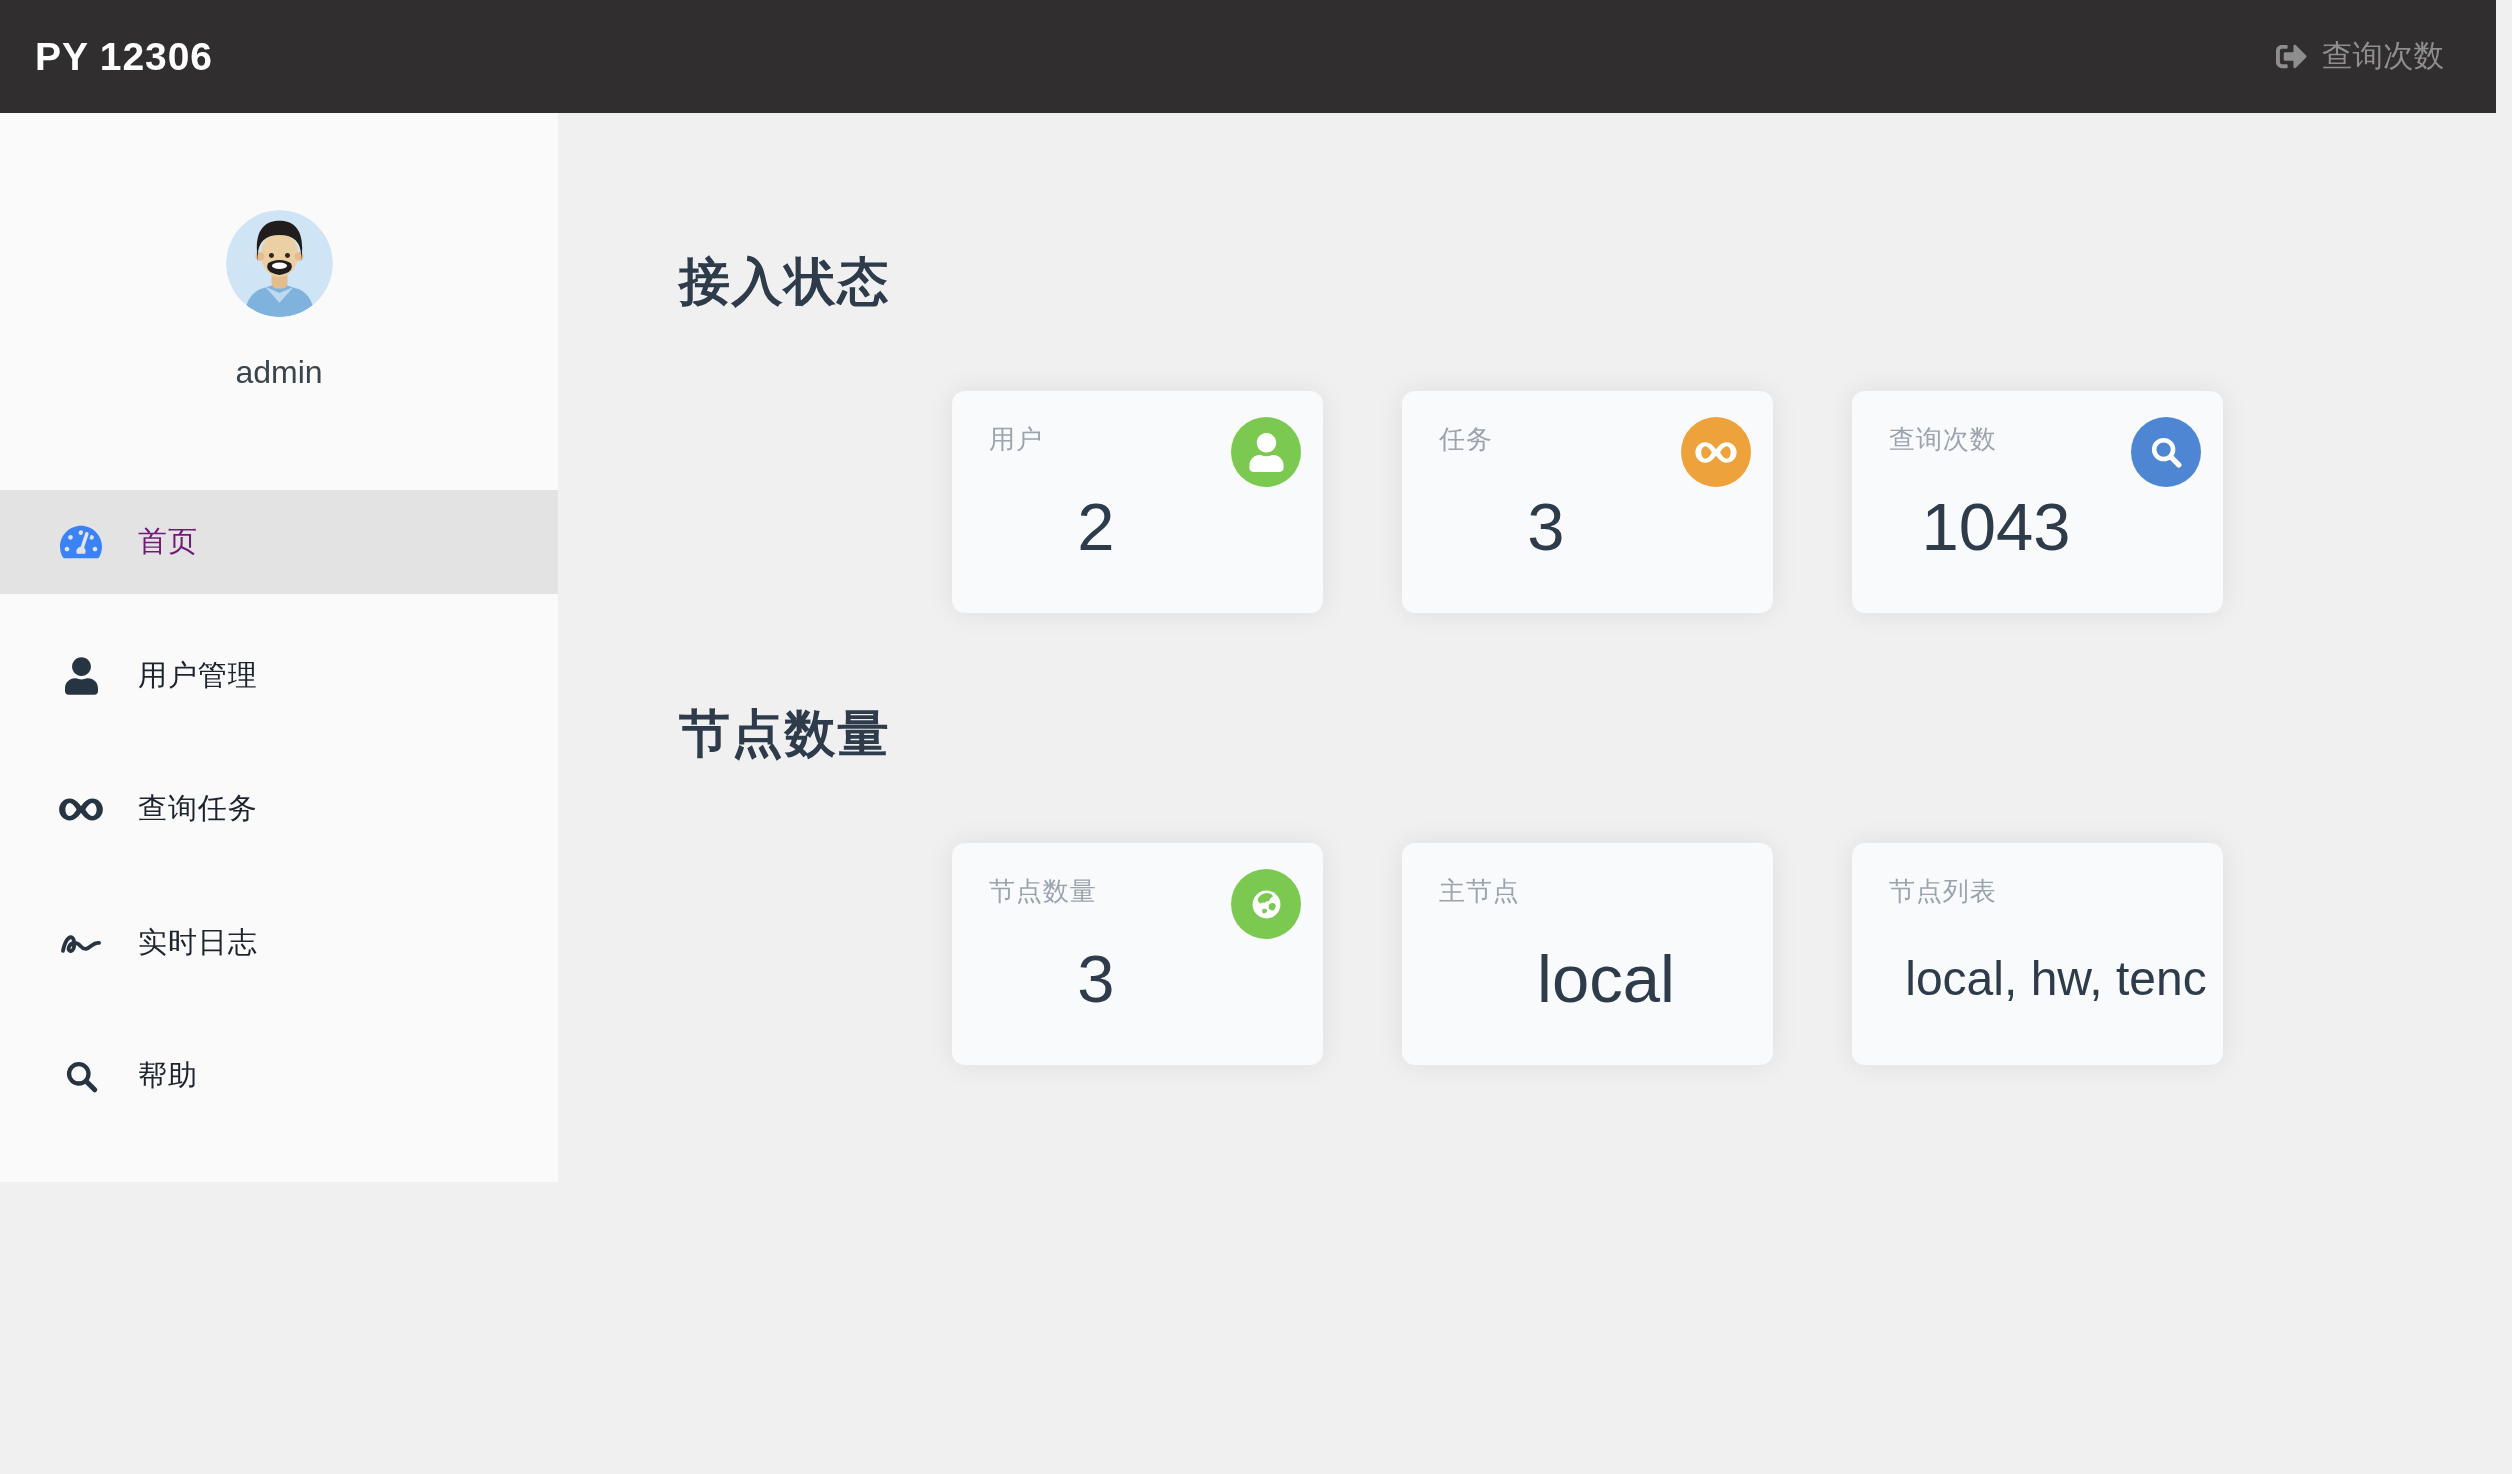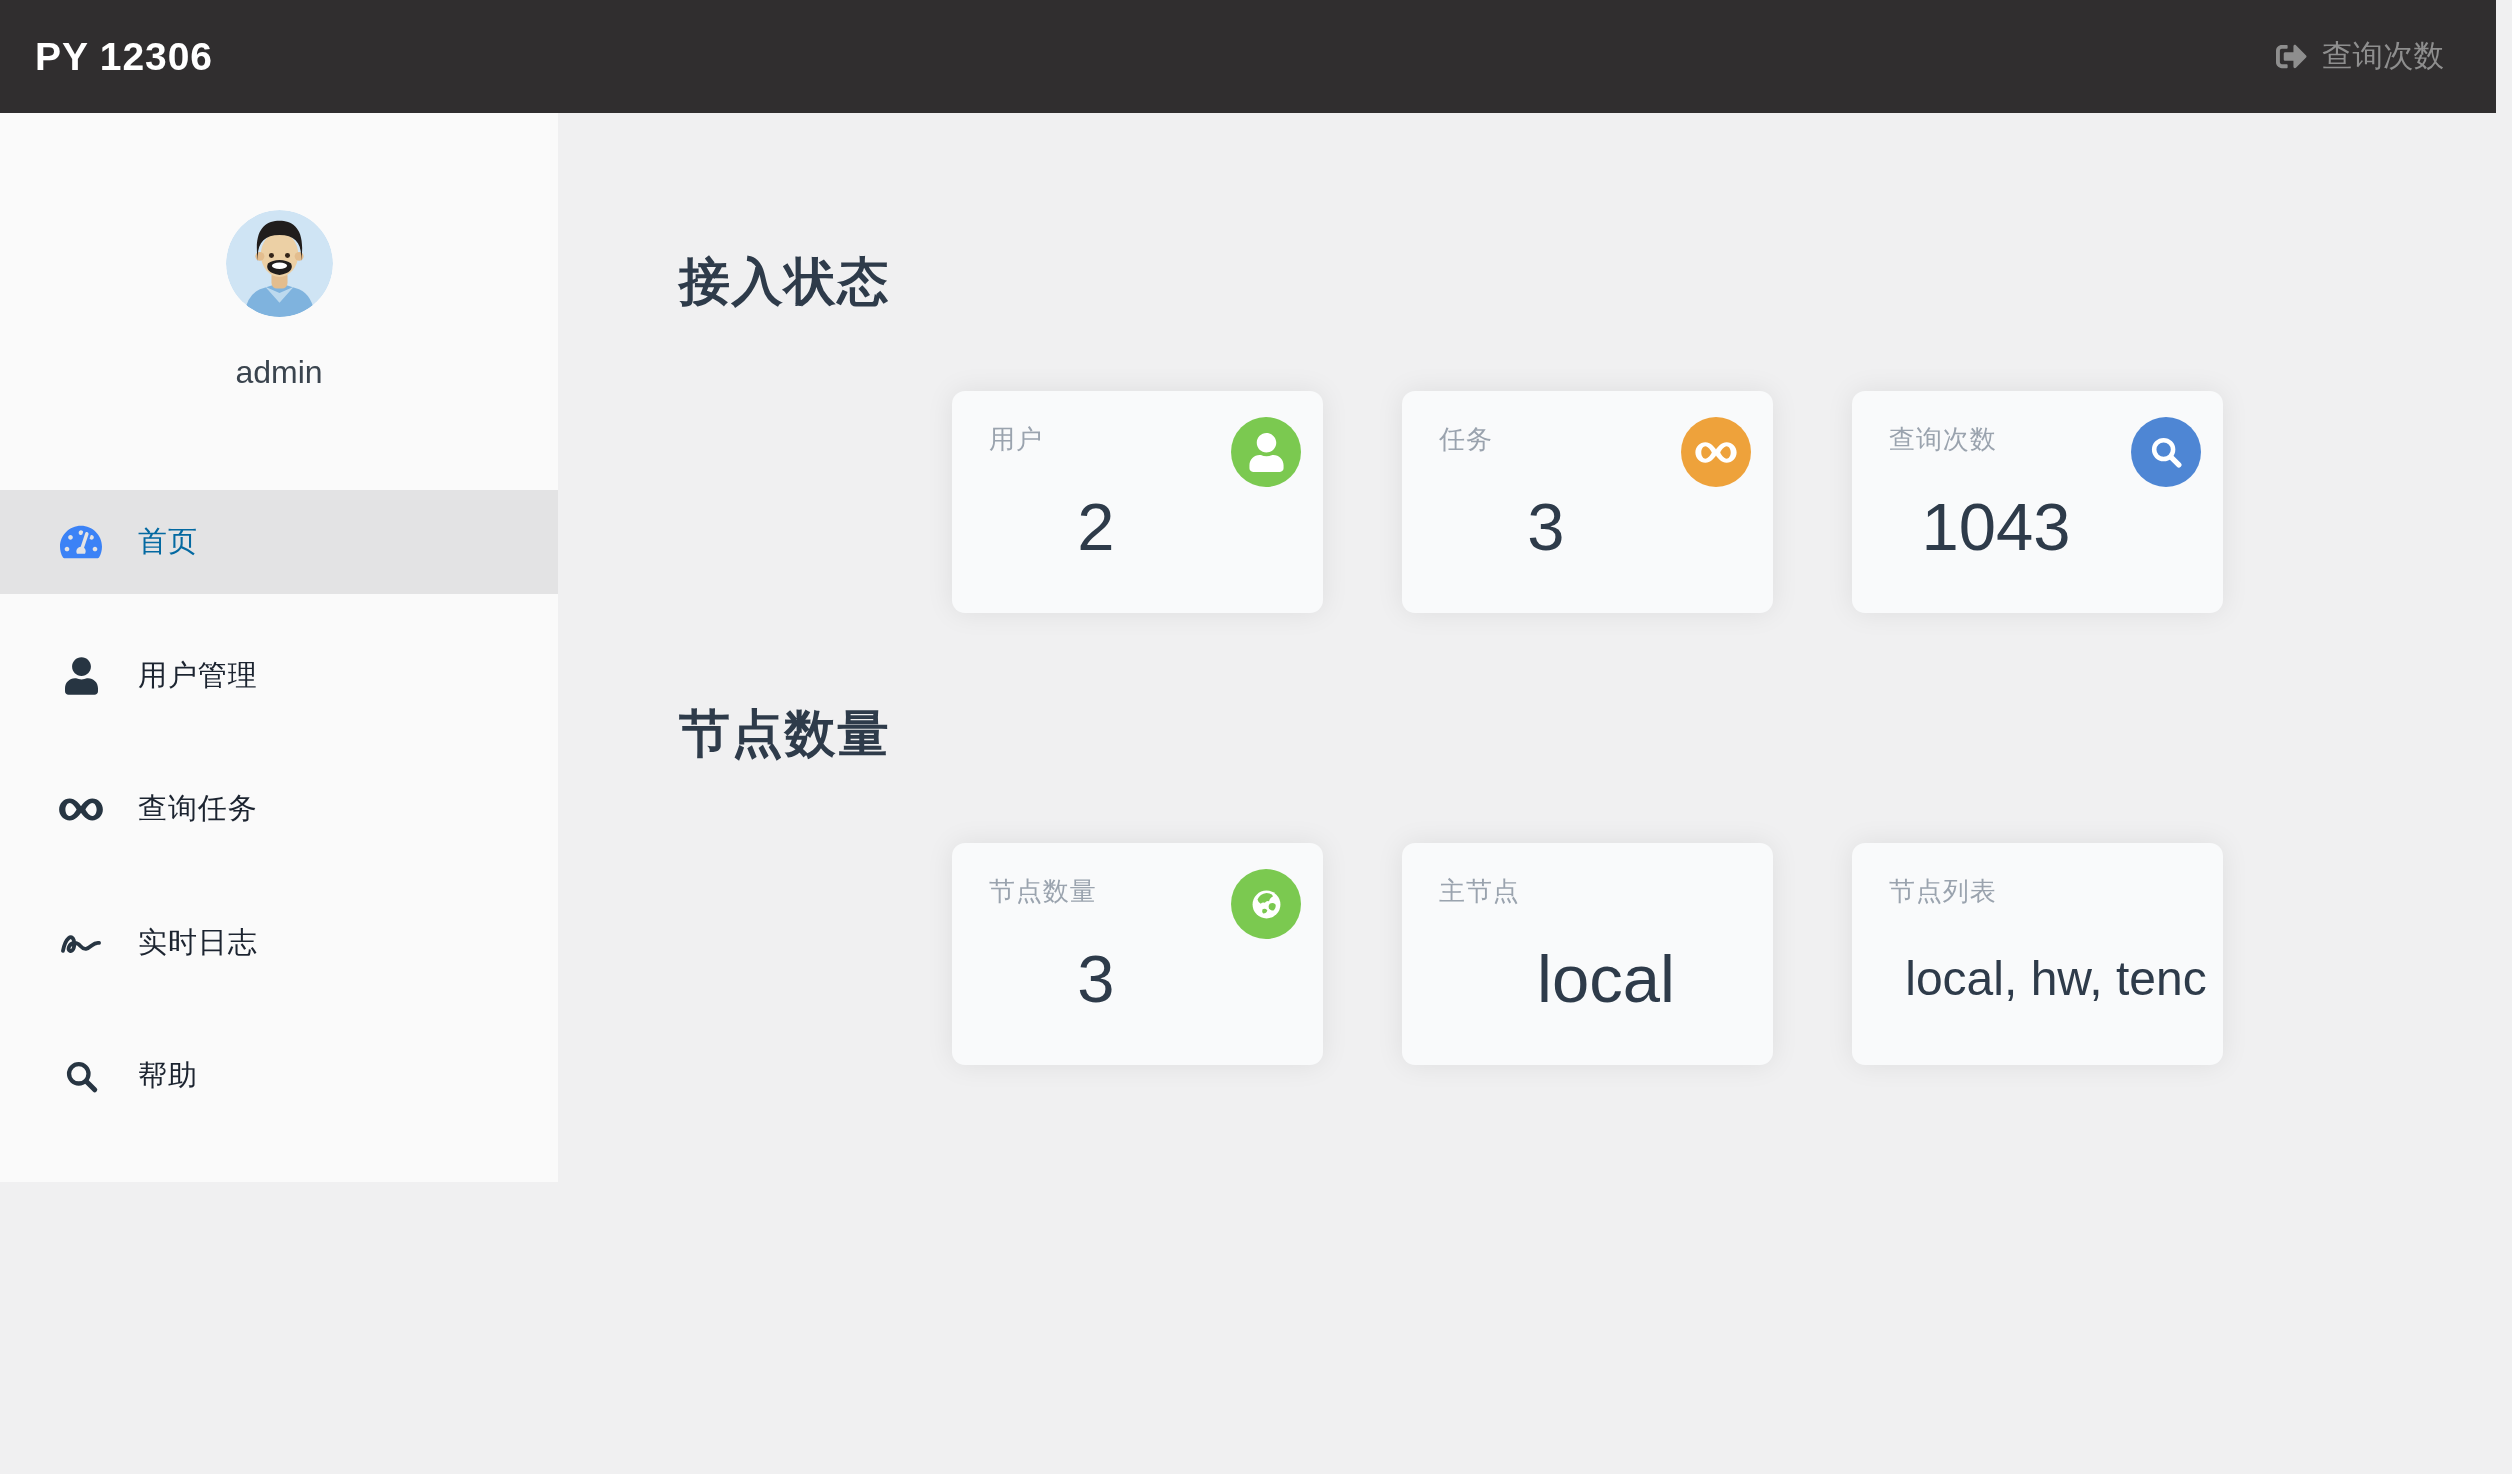--- a/index.html
+++ b/index.html
@@ -35,21 +35,21 @@
   .username { margin-top: 37px; font-size: 32px; color: #3a444e; }
   .menu { position: absolute; top: 377px; left: 0; width: 100%; }
   .menu-item {
     height: 104px; margin-bottom: 29.6px;
     display: flex; align-items: center;
     padding-left: 59px; cursor: pointer;
   }
   .menu-item.active { background: #e3e3e4; }
   .mi { width: 44px; height: 44px; display: flex; align-items: center; justify-content: center; flex: none; }
   .ml { margin-left: 35px; font-size: 29px; font-weight: 500; color: #1c2430; letter-spacing: 0.9px; }
-  .menu-item.active .ml { color: #0369a1; }
+  .menu-item.active .ml { color: #701a75; }
   
   .main {
     position: absolute; top: 113px; left: 558px; width: 1954px; height: 1361px;
     padding: 135px 16px 0 121px;
   }
   .section-title { font-size: 51px; font-weight: 600; color: #2e3b4a; letter-spacing: 1.8px; }
   .section-title.second { margin-top: 87px; }
   .cards { display: flex; gap: 79px; margin-top: 74px; justify-content: center; }
   .card {
     width: 371px; height: 222px; border-radius: 13px;

